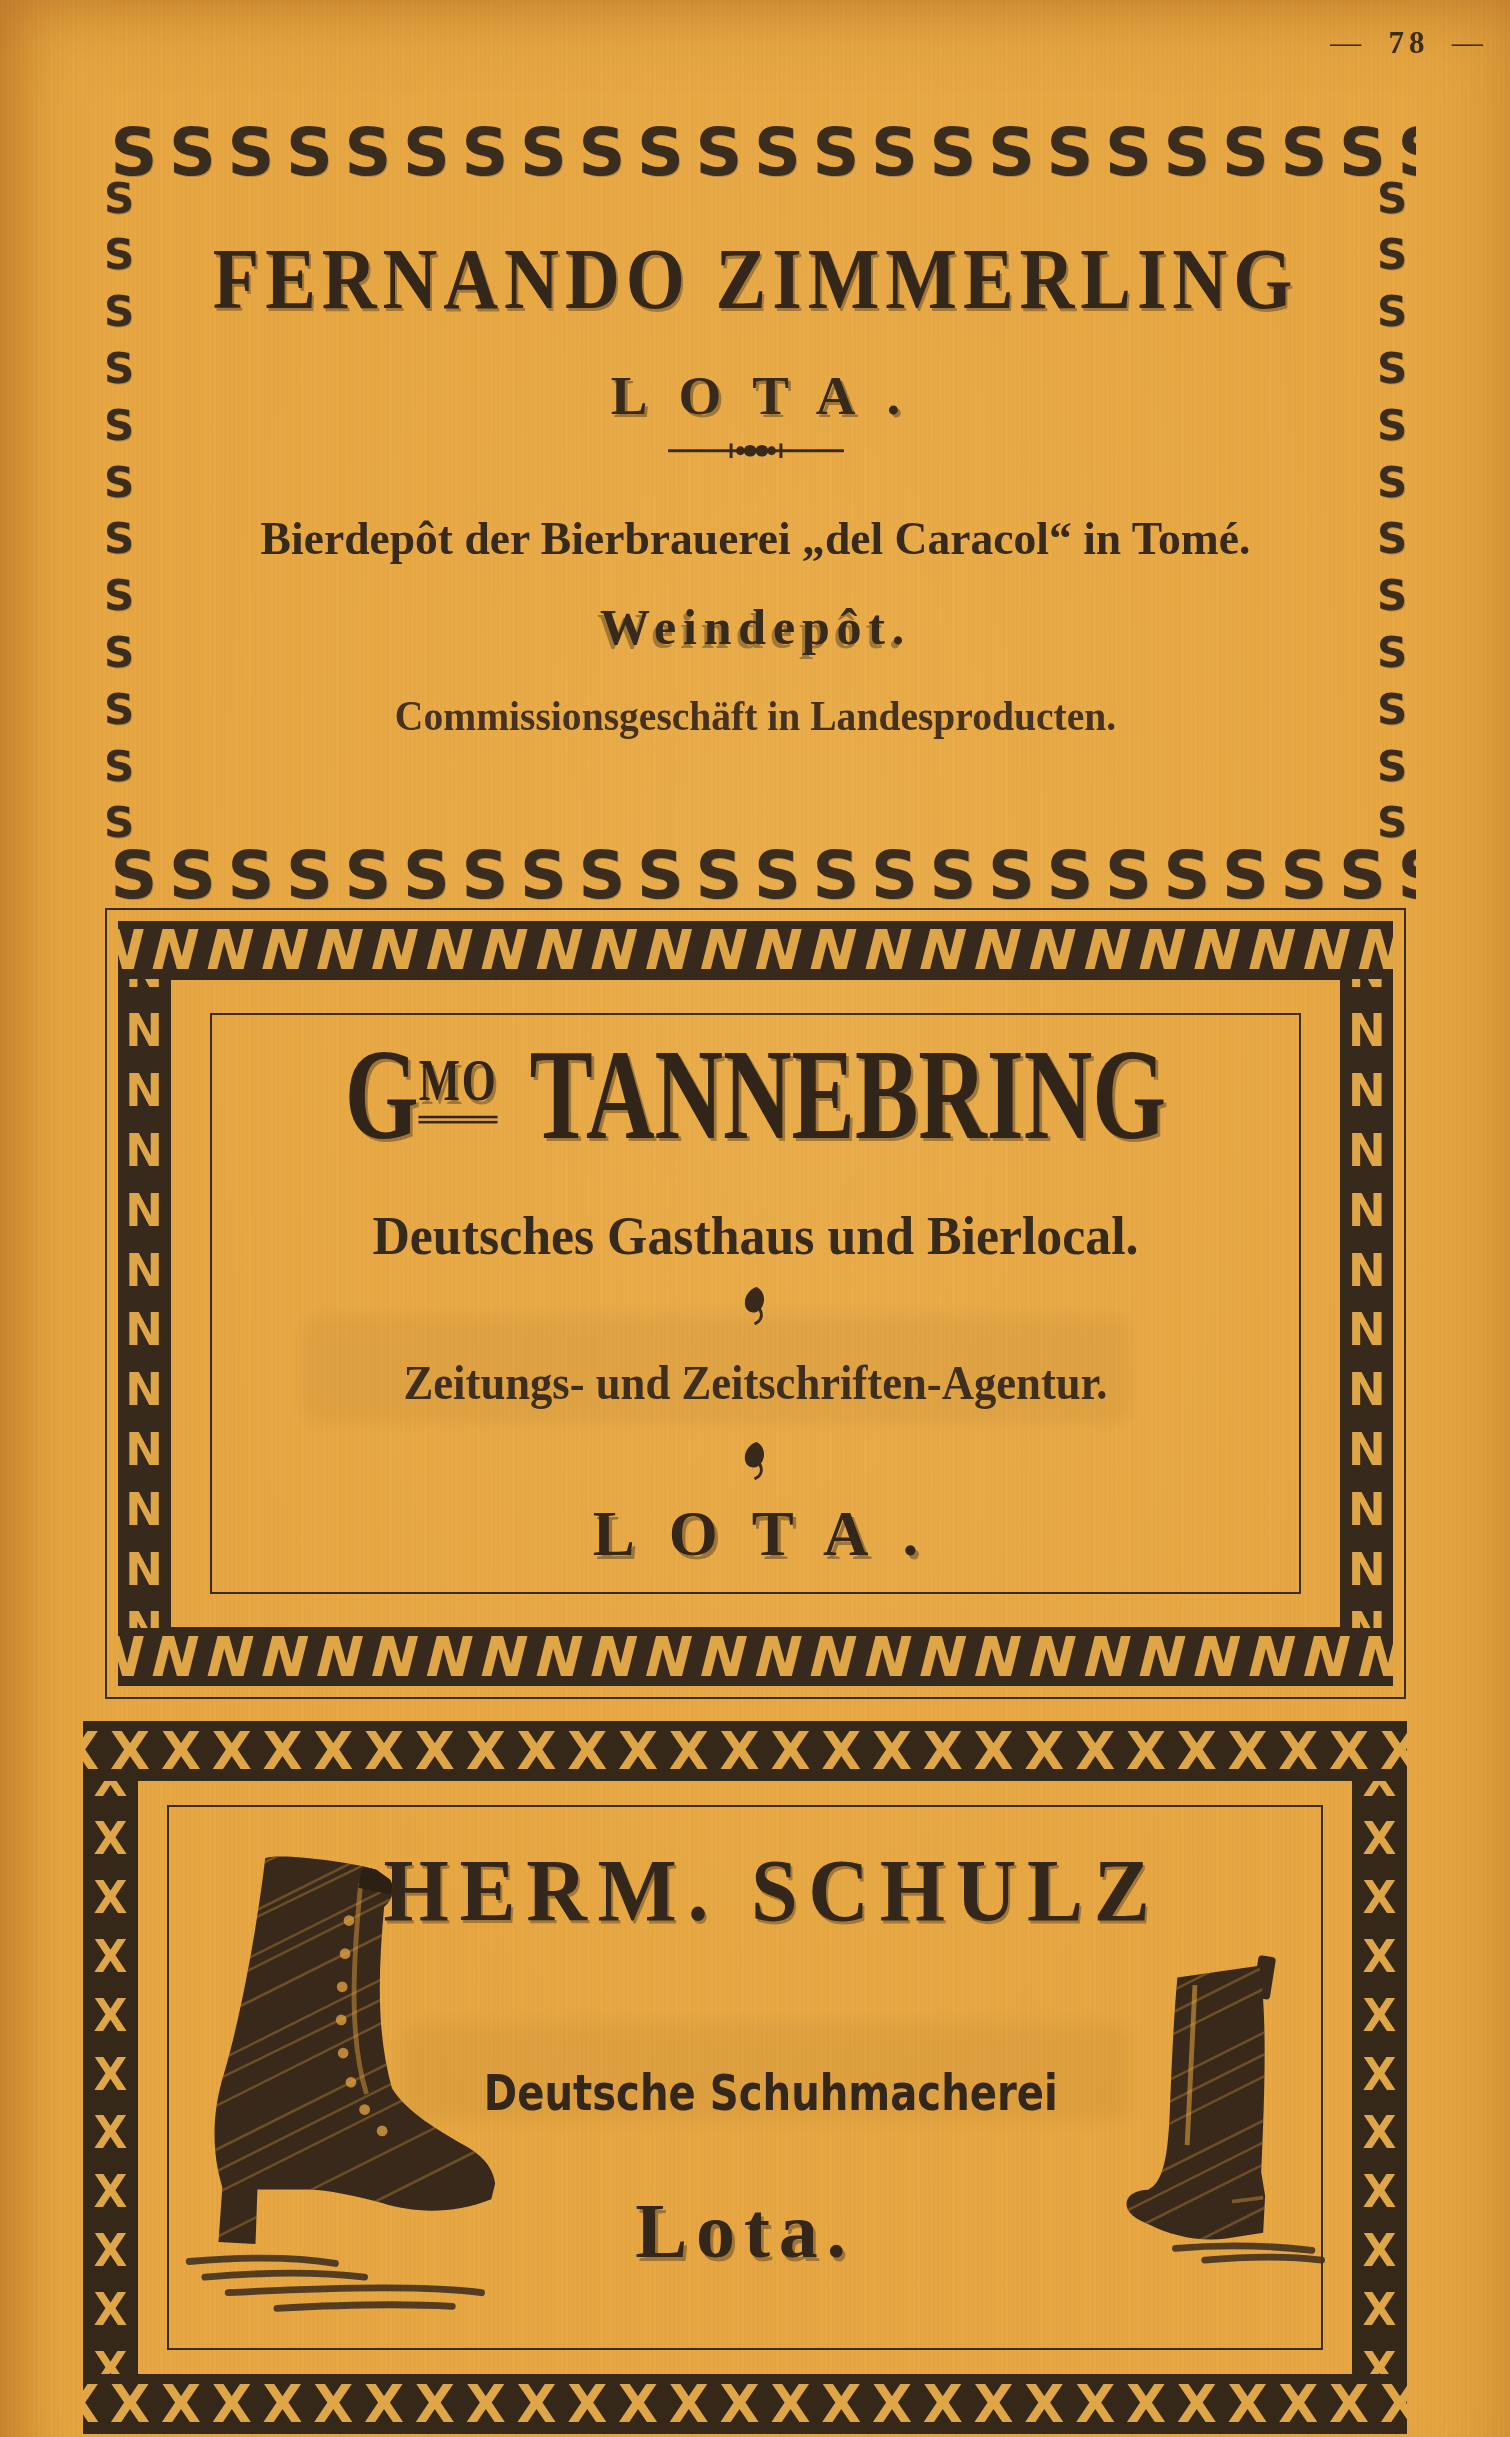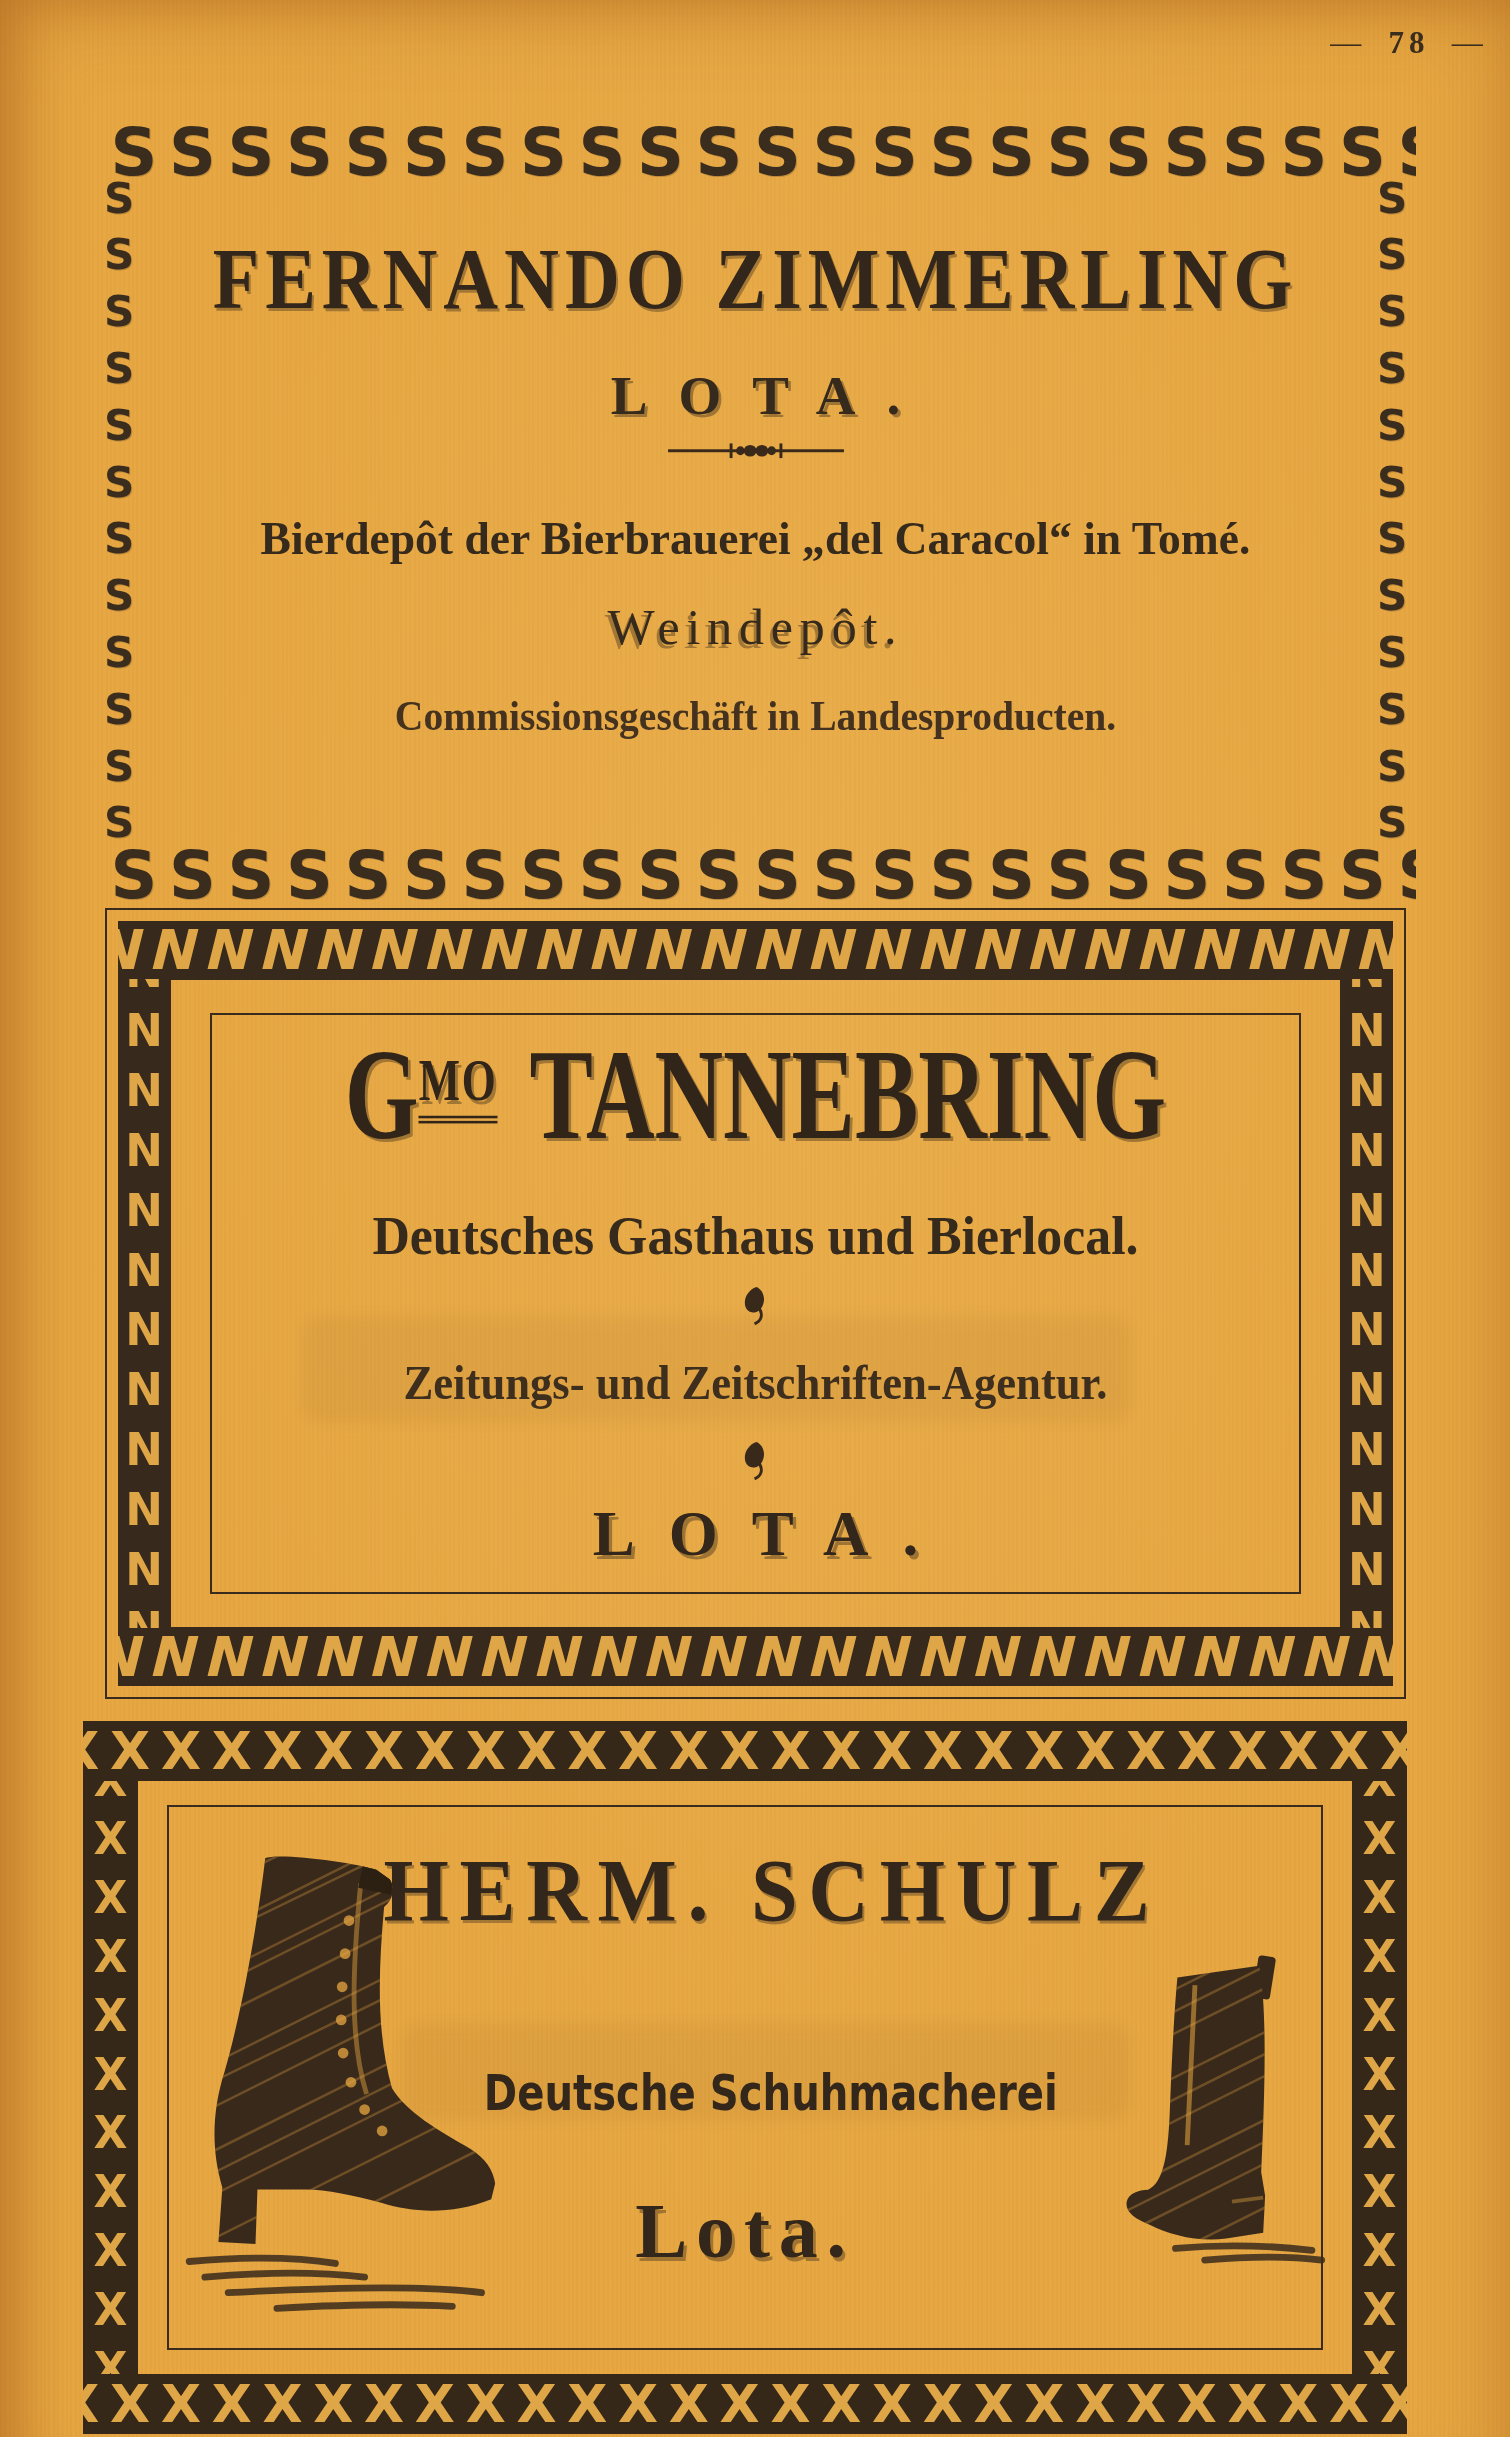--- a/index.html
+++ b/index.html
@@ -63,21 +63,21 @@
   
   .line{position:absolute;left:0;right:0;text-align:center;line-height:1.05;}
   .big-title{
     font-weight:bold;color:#33261a;
     text-shadow:2px 2.9px 0 rgba(58,42,26,0.38);
   }
   .t-zim  {top:115px;font-size:76px;letter-spacing:5.9px;transform:scaleY(1.15);}
   .t-lota1{top:243px;font-size:55px;letter-spacing:31px;text-indent:31px;font-weight:bold;
            text-shadow:2.9px 3.4px 0 rgba(58,42,26,0.42);}
   .t-bier {top:390px;font-size:47px;font-weight:bold;transform:scaleX(0.97);}
-  .t-wein {top:477px;font-size:50px;font-weight:normal;letter-spacing:6.8px;
+  .t-wein {top:477px;font-size:50px;font-weight:bold;letter-spacing:6.8px;
            text-shadow:-2.9px 4.4px 0 rgba(58,42,26,0.40);}
   .t-comm {top:569px;font-size:43px;font-weight:bold;transform:scaleX(0.92);color:#44321f;}
 
   .t-gmo  {top:131px;font-size:101px;font-weight:bold;color:#31251a;
            transform:scaleY(1.28) scaleX(0.94);text-shadow:2.9px 2.9px 0 rgba(58,42,26,0.40);}
   .gmo-sup{font-size:0.46em;vertical-align:0.62em;letter-spacing:2px;
            border-bottom:0.14em double #31251a;padding-bottom:0.04em;margin-right:34px;}
   .t-gast {top:298px;font-size:54px;font-weight:bold;transform:scaleX(0.96);}
   .t-zeit {top:448px;font-size:48px;font-weight:bold;transform:scaleX(0.93);color:#3d2e1d;}
   .t-lota2{top:591px;font-size:63px;font-weight:bold;letter-spacing:34px;text-indent:34px;

